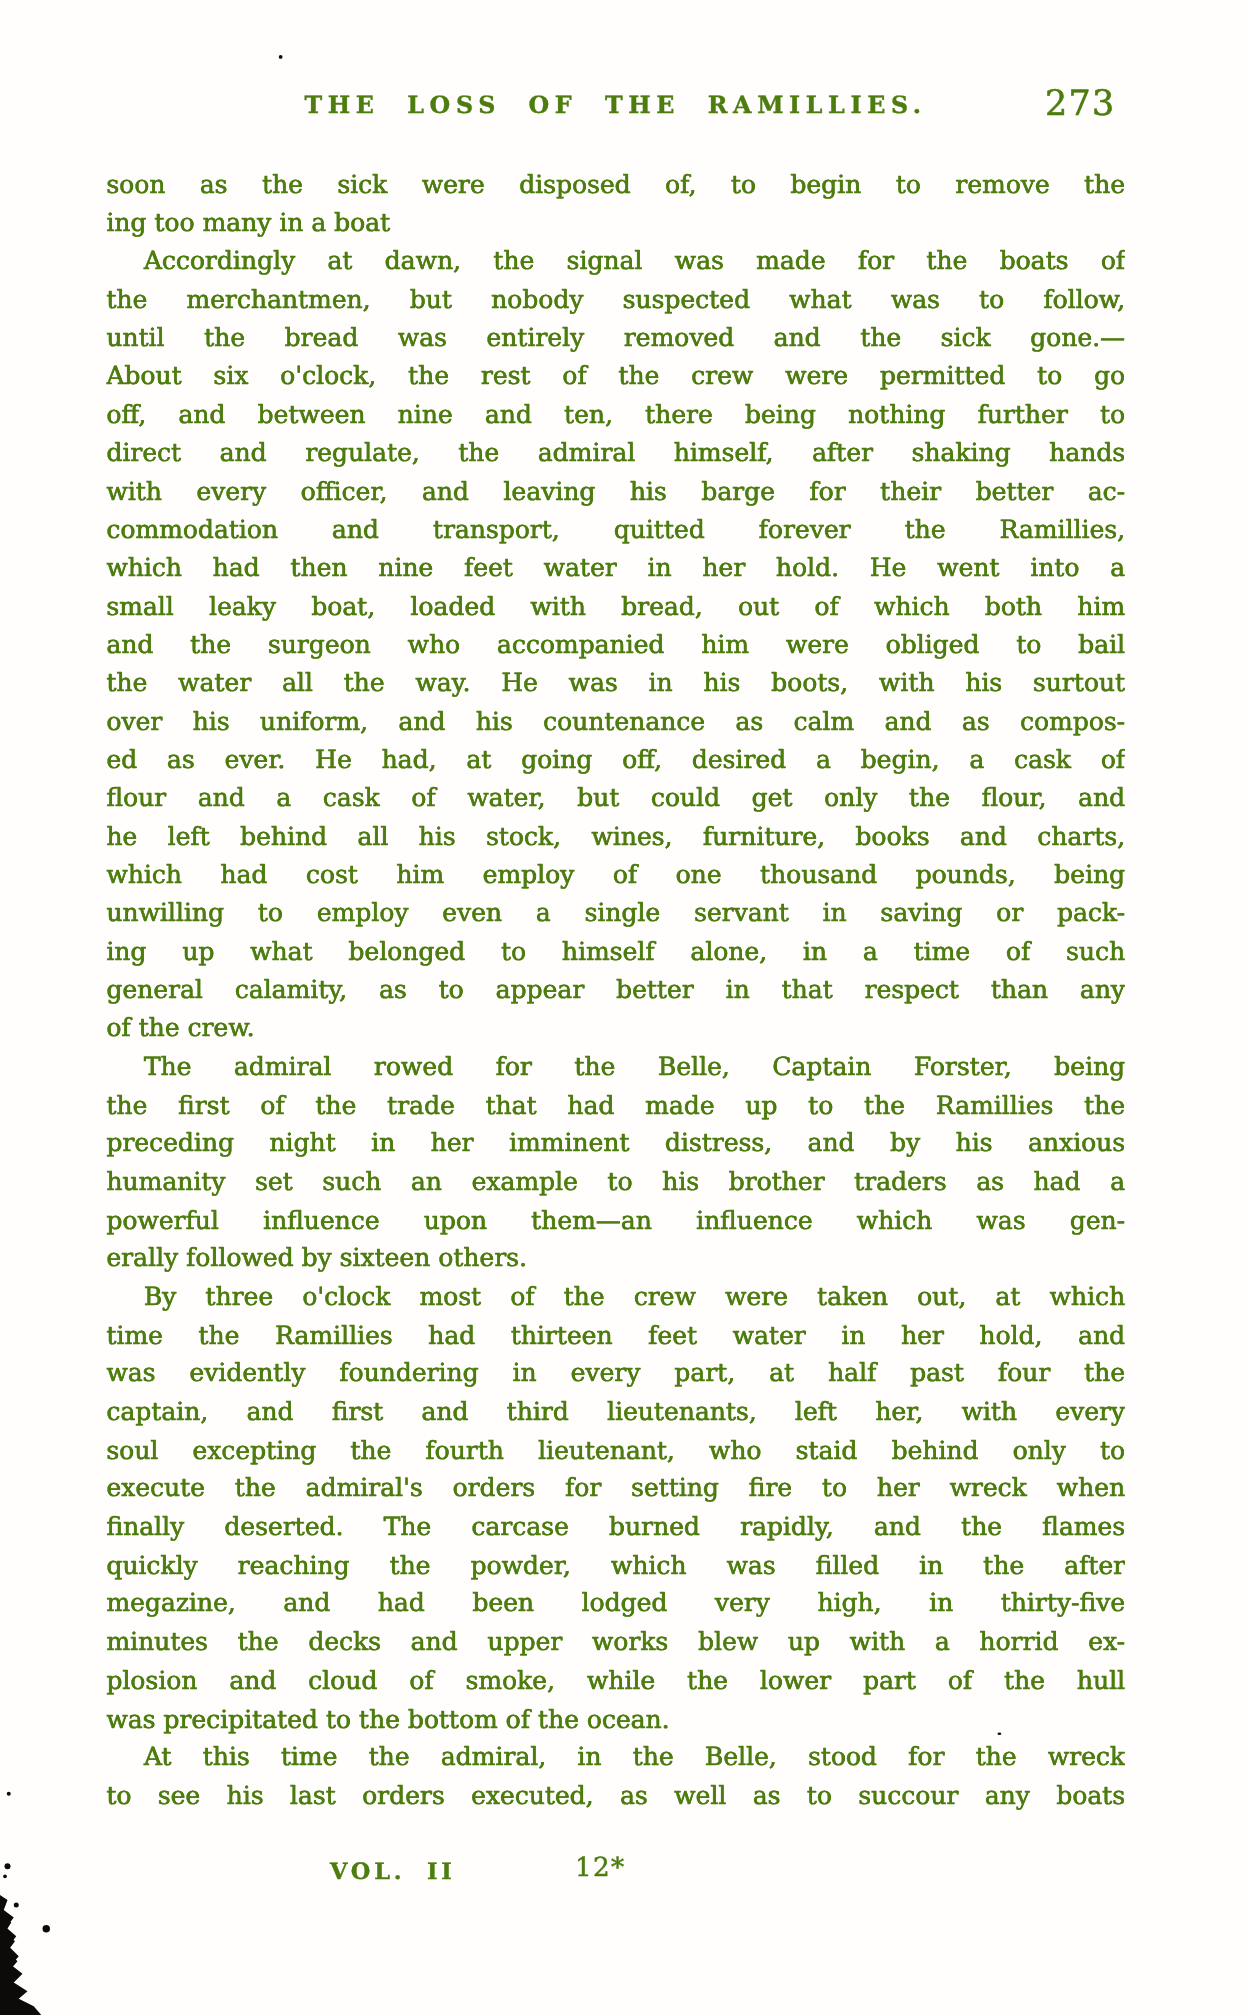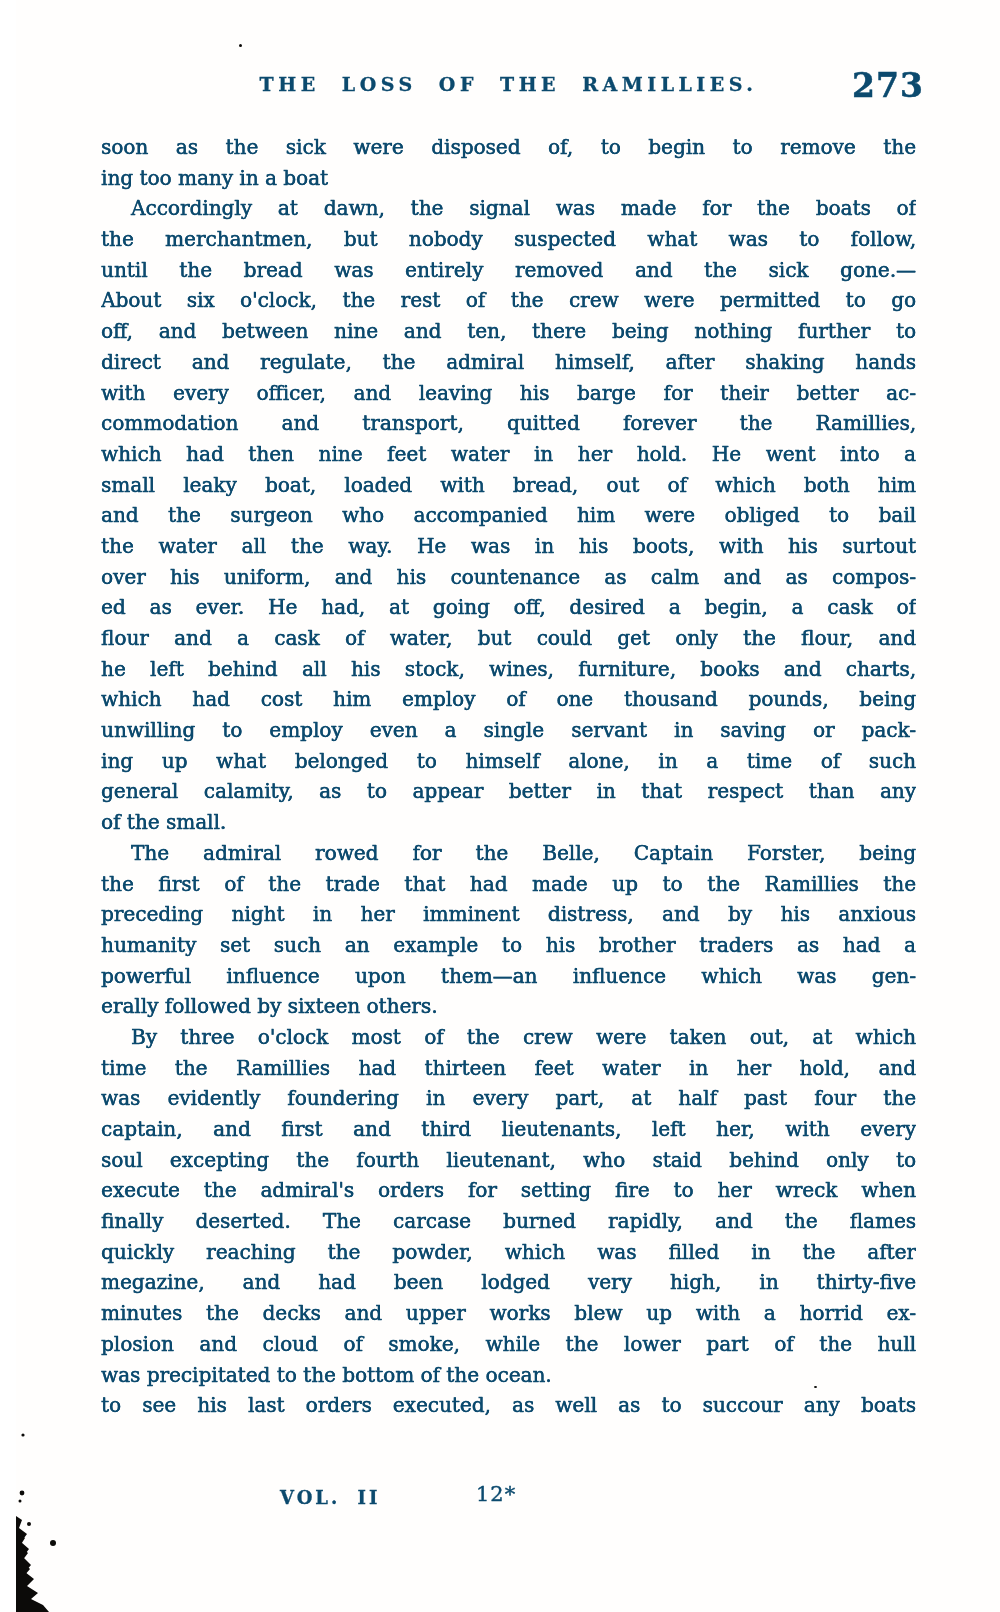--- a/index.html
+++ b/index.html
@@ -6,40 +6,39 @@
   body {
     width: 1000px; height: 1612px;
     background: #ffffff;
     font-family: "DejaVu Serif", serif;
     position: relative;
     overflow: hidden;
   }
   .page {
     position: absolute; inset: 0;
     background: #fffefd;
-    color: #0c4a6e;
-    margin-left: 16px;
+    color: #4d7c0f;
   }
   
   .running-title {
     position: absolute;
     top: 73px; left: 85px; width: 815px;
     text-align: center;
     font-size: 19px;
     font-weight: bold;
     letter-spacing: 4.5px;
     word-spacing: 11px;
     -webkit-text-stroke: 0.3px currentColor;
     white-space: nowrap;
   }
   .page-number {
     position: absolute;
     top: 66px; left: 836px;
-    font-size: 33px;
-    font-weight: bold;
+    font-size: 28px;
+    font-weight: normal;
     letter-spacing: 1px;
     -webkit-text-stroke: 0.5px currentColor;
   }
   
   .body-text {
     position: absolute;
     top: 132px; left: 85px; width: 815px;
   }
   .line {
     height: 30.7px;
@@ -109,39 +108,40 @@
       <div class="line">and the surgeon who accompanied him were obliged to bail</div>
       <div class="line">the water all the way. He was in his boots, with his surtout</div>
       <div class="line">over his uniform, and his countenance as calm and as compos-</div>
       <div class="line">ed as ever. He had, at going off, desired a begin, a cask of</div>
       <div class="line">flour and a cask of water, but could get only the flour, and</div>
       <div class="line">he left behind all his stock, wines, furniture, books and charts,</div>
       <div class="line">which had cost him employ of one thousand pounds, being</div>
       <div class="line">unwilling to employ even a single servant in saving or pack-</div>
       <div class="line">ing up what belonged to himself alone, in a time of such</div>
       <div class="line">general calamity, as to appear better in that respect than any</div>
-      <div class="line endline">of the small.</div>
+      <div class="line endline">of the crew.</div>
       <div class="line indent">The admiral rowed for the Belle, Captain Forster, being</div>
       <div class="line">the first of the trade that had made up to the Ramillies the</div>
       <div class="line">preceding night in her imminent distress, and by his anxious</div>
       <div class="line">humanity set such an example to his brother traders as had a</div>
       <div class="line">powerful influence upon them—an influence which was gen-</div>
       <div class="line endline">erally followed by sixteen others.</div>
       <div class="line indent">By three o'clock most of the crew were taken out, at which</div>
       <div class="line">time the Ramillies had thirteen feet water in her hold, and</div>
       <div class="line">was evidently foundering in every part, at half past four the</div>
       <div class="line">captain, and first and third lieutenants, left her, with every</div>
       <div class="line">soul excepting the fourth lieutenant, who staid behind only to</div>
       <div class="line">execute the admiral's orders for setting fire to her wreck when</div>
       <div class="line">finally deserted. The carcase burned rapidly, and the flames</div>
       <div class="line">quickly reaching the powder, which was filled in the after</div>
       <div class="line">megazine, and had been lodged very high, in thirty-five</div>
       <div class="line">minutes the decks and upper works blew up with a horrid ex-</div>
       <div class="line">plosion and cloud of smoke, while the lower part of the hull</div>
       <div class="line endline">was precipitated to the bottom of the ocean.</div>
+      <div class="line indent">At this time the admiral, in the Belle, stood for the wreck</div>
       <div class="line">to see his last orders executed, as well as to succour any boats</div>
     </div>
 
   <div class="footer-volume">VOL. II</div>
 
   <div class="footer-signature">12*</div>
 
   <div class="speck speck-top"></div>
   <div class="speck speck-right"></div>
 

